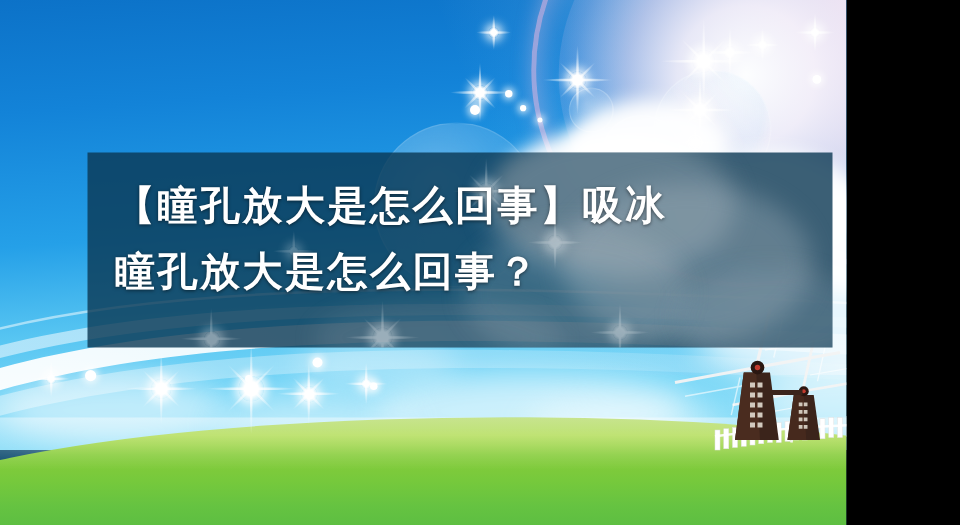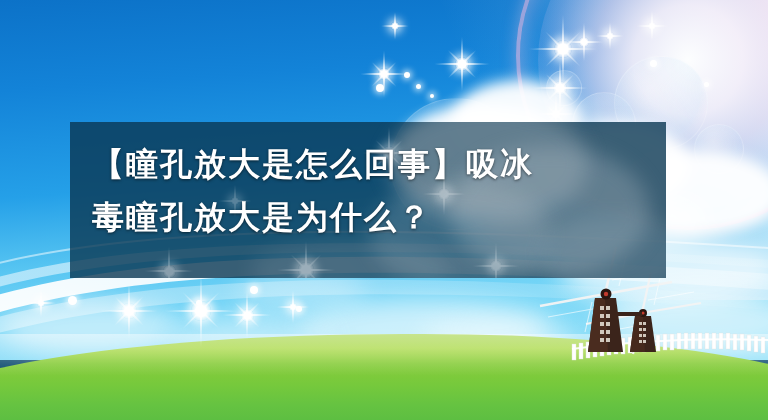--- a/index.html
+++ b/index.html
@@ -1,20 +1,20 @@
 <!DOCTYPE html>
 <html><head>
 <meta charset="utf-8">
 <style>
   html,body{margin:0;padding:0;background:#000;}
   body{font-family:"Liberation Sans",sans-serif;}
 
   #stage{
     position:relative;
-    width:768px;height:420px;
+    width:677px;height:420px;
     overflow:hidden;
     background:#0c4a6e;
   }
 
   
   .sky{
     position:absolute;left:0;top:0;width:768px;height:360px;
     background:linear-gradient(176deg,#0c72c8 0%,#1383d8 22%,#25a0e8 48%,#58c6f2 66%,#79d7f7 80%,#8fe0f8 100%);
   }
   .sky-right-wash{
@@ -400,17 +400,17 @@
         <i class="core"></i>
       </div>
     <div class="band-sparkle spark" style="left:148px;top:62px;width:34px;height:34px;opacity:.3;">
       <i class="v"></i>
         <i class="h"></i>
         <i class="core"></i>
       </div>
 
     <div class="banner-inner">
       <div class="title-line">【瞳孔放大是怎么回事】吸冰</div>
-      <div class="title-line">毒瞳孔放大是为什么？</div>
+      <div class="title-line">瞳孔放大是怎么回事？</div>
     </div>
   </div>
 
 </div>
 
 </body></html>

